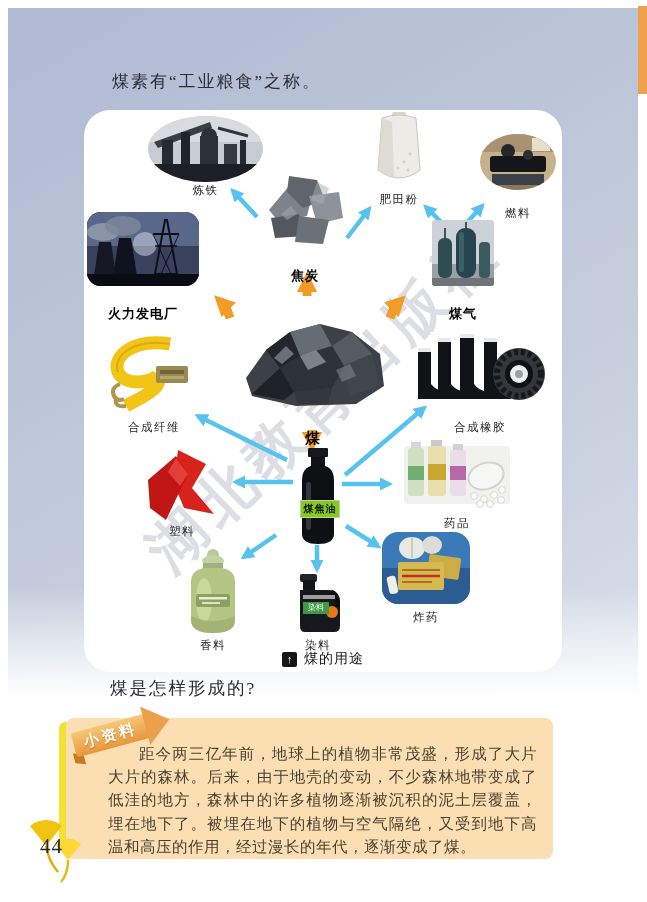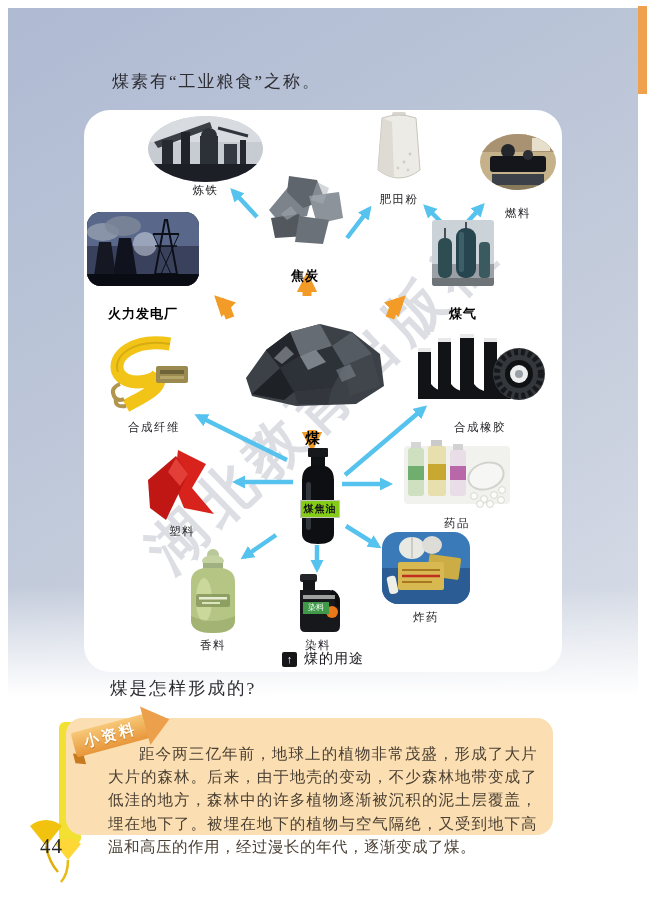--- a/index.html
+++ b/index.html
@@ -35,22 +35,22 @@
 
   .caption{position:absolute;left:0;right:0;top:540px;display:flex;justify-content:center;
     align-items:center;gap:7px;}
   .caption-icon{width:15px;height:15px;background:#17171a;border-radius:2px;color:#fff;
     font-size:11px;line-height:15px;text-align:center;font-family:"Liberation Sans",sans-serif;}
   .caption-text{font-size:14px;font-weight:400;color:#141418;letter-spacing:1px;
     font-family:"Liberation Sans",sans-serif;}
 
   .infobox-accent{position:absolute;left:59px;top:722px;width:22px;height:122px;
     background:#f2e033;border-radius:6px;}
-  .infobox{position:absolute;left:66px;top:718px;width:487px;height:117px;background:#fbdfb2;
-    border-radius:16px;}
+  .infobox{position:absolute;left:66px;top:718px;width:487px;height:141px;background:#fbdfb2;
+    border-radius:8px;}
   .infobox-para{position:absolute;left:42px;right:16px;top:24px;font-size:15.5px;line-height:23.2px;
     color:#4a3f33;text-indent:2em;text-align:justify;letter-spacing:0.5px;}
   .banner{position:absolute;left:72px;top:710px;width:100px;height:44px;transform:rotate(-15deg);}
   .banner-body{position:absolute;left:0;top:10px;width:76px;height:25px;
     background:linear-gradient(180deg,#f7c878,#e8963a);border-radius:3px;
     display:flex;align-items:center;justify-content:center;}
   .banner-head{position:absolute;left:74px;top:2px;width:0;height:0;
     border-top:20px solid transparent;border-bottom:20px solid transparent;
     border-left:25px solid #eda04b;}
   .banner-fold{position:absolute;left:-3px;top:32px;width:10px;height:10px;background:#c87a20;

